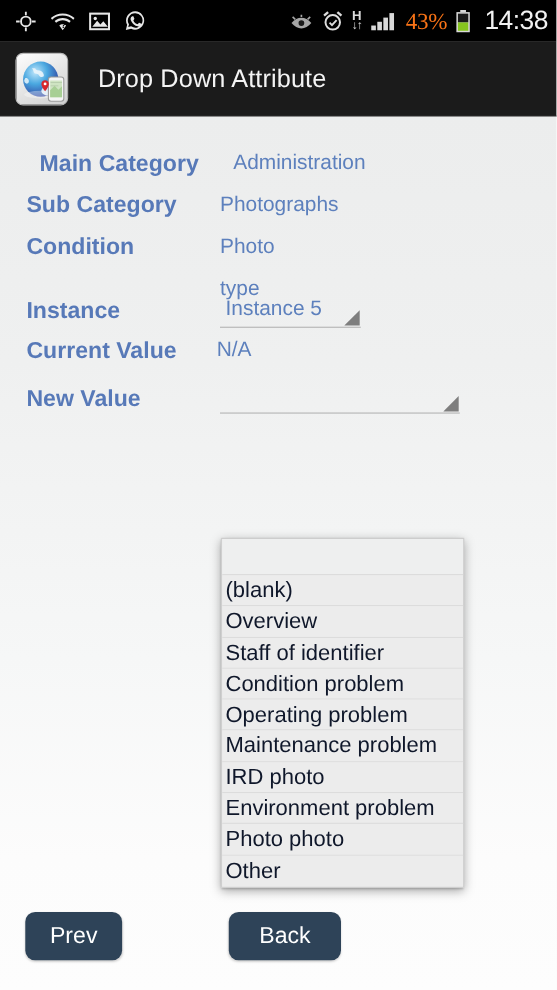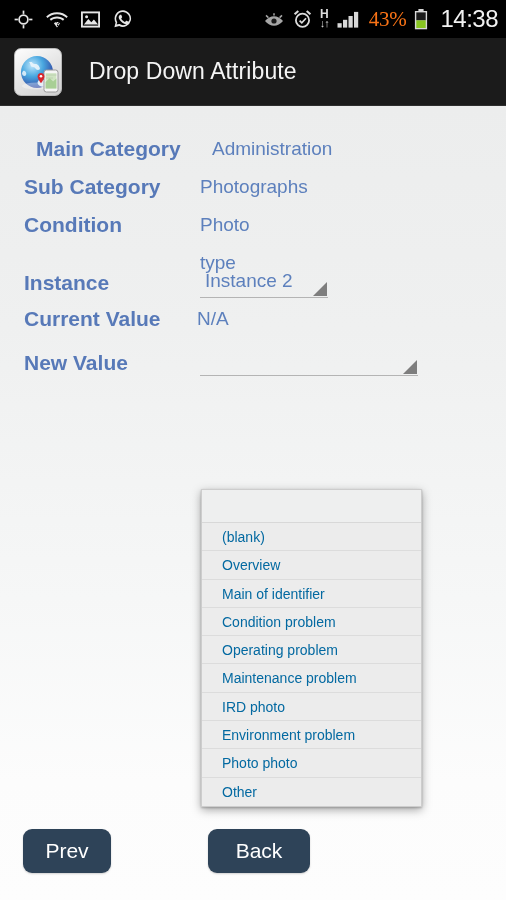--- a/index.html
+++ b/index.html
@@ -115,23 +115,23 @@
     z-index:20;
   }
   #dropdown-header {
     height:33px;
     background:#eeefef;
     border-bottom:1px solid #d8d8d8;
   }
   .dd-item {
     height:28.3px;
     line-height:28.3px;
-    padding-left:20px;
-    color:#0369a1;
-    font-size:14px;
+    padding-left:3px;
+    color:#0f172a;
+    font-size:20px;
     background:#ececec;
     border-bottom:1px solid #dcdcdc;
     white-space:nowrap;
     overflow:hidden;
   }
   .dd-item:last-child { border-bottom:none; }
 
   
   #button-bar { position:absolute; left:0; top:723px; width:506px; height:60px;padding-left:11px; }
   .nav-btn {
@@ -262,21 +262,21 @@
   </div>
 
   <div class="form-row" id="field-attr">
     <span class="flabel">Condition</span>
     <span class="fvalue">Photo type</span>
   </div>
 
   <div class="form-row" id="field-instance">
     <span class="flabel">Instance</span>
     <div class="spinner" id="instance-spinner">
-      <span class="sp-text">Instance 2</span>
+      <span class="sp-text">Instance 5</span>
       <span class="sp-arrow"></span>
     </div>
   </div>
 
   <div class="form-row" id="field-current">
     <span class="flabel">Current Value</span>
     <span class="fvalue">N/A</span>
   </div>
 
   <div class="form-row" id="field-new">
@@ -285,21 +285,21 @@
       <span class="sp-text"></span>
       <span class="sp-arrow"></span>
     </div>
   </div>
 
   <div id="dropdown-popup">
     <div id="dropdown-header"></div>
     <div id="dropdown-list">
         <div class="dd-item">(blank)</div>
         <div class="dd-item">Overview</div>
-        <div class="dd-item">Main of identifier</div>
+        <div class="dd-item">Staff of identifier</div>
         <div class="dd-item">Condition problem</div>
         <div class="dd-item">Operating problem</div>
         <div class="dd-item">Maintenance problem</div>
         <div class="dd-item">IRD photo</div>
         <div class="dd-item">Environment problem</div>
         <div class="dd-item">Photo photo</div>
         <div class="dd-item">Other</div>
       </div>
   </div>
 

